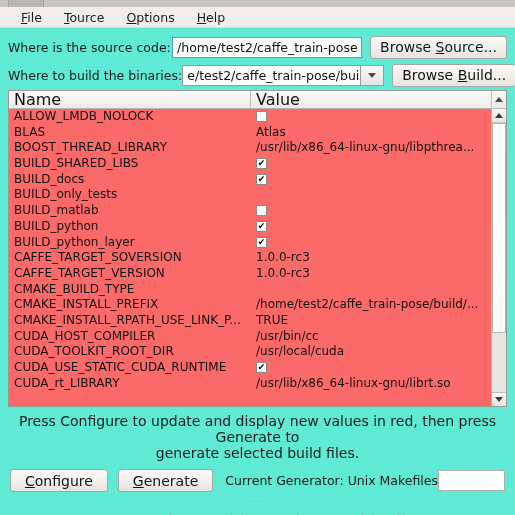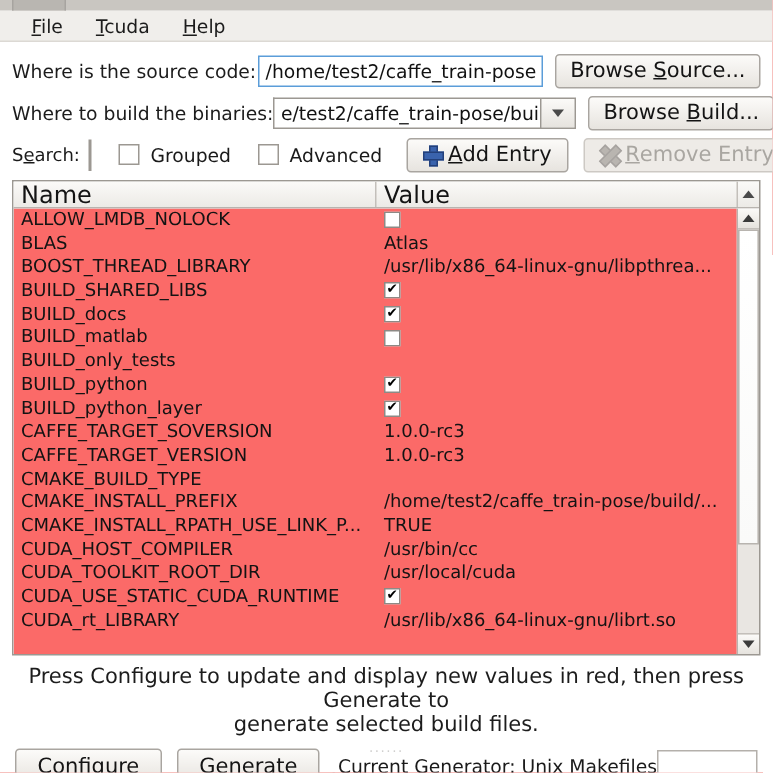--- a/index.html
+++ b/index.html
@@ -5,21 +5,21 @@
   * { box-sizing: border-box; }
   html, body { margin:0; padding:0; }
   body {
     width:515px; height:515px;
     font-family:"DejaVu Sans","Liberation Sans",sans-serif;
     font-size:12px;
     background:#efedea;
     color:#1a1a1a;
     overflow:hidden;
   }
-  #app { width:515px; height:515px; position:relative; background:#ffffff; }
+  #app { width:515px; height:515px; position:relative; background:#5eead4; }
 
   
   .titlestrip { height:7px; background:#c9c6c1; position:relative; }
   .titlestrip .tabnub {
     position:absolute; left:8px; top:0; width:36px; height:7px;
     background:#b9b6b1; border-left:1px solid #a7a4a0; border-right:1px solid #a7a4a0;
   }
 
   
   .menubar {
@@ -153,21 +153,22 @@
 <body>
 
 <div id="app">
 
   <div class="titlestrip">
     <div class="tabnub"></div>
   </div>
 
   <div class="menubar">
     <div class="menuitem"><u>F</u><span>ile</span></div>
-    <div class="menuitem"><u>T</u><span>cuda</span></div>
+    <div class="menuitem"><u>T</u><span>ource</span></div>
+    <div class="menuitem"><u>O</u><span>ptions</span></div>
     <div class="menuitem"><u>H</u><span>elp</span></div>
   </div>
 
   <div class="formwrap">
 
     <div class="row">
       <span class="lbl lbl-src">Where is the source code:</span>
       <div class="txtfield focused src-input" title="/home/test2/caffe_train-pose">/home/test2/caffe_train-pose</div>
       <div class="btn browse">Browse&nbsp;<u>S</u>ource...</div>
     </div>
@@ -176,41 +177,20 @@
       <span class="lbl lbl-bld">Where to build the binaries:</span>
       <div class="combo">
         <div class="txtfield">e/test2/caffe_train-pose/build</div>
         <div class="arrowbtn">
           <span class="arrow-dn"></span>
         </div>
       </div>
       <div class="btn browse">Browse&nbsp;<u>B</u>uild...</div>
     </div>
 
-    <div class="searchrow">
-      <span class="lbl">S<u>e</u>arch:</span>
-      <div class="searchbox" placeholder=""></div>
-
-      <div class="chkgroup">
-        <span class="chkbox"></span>
-        <span class="chklabel">Grouped</span>
-      </div>
-
-      <div class="chkgroup">
-        <span class="chkbox"></span>
-        <span class="chklabel">Advanced</span>
-      </div>
-
-      <div class="btn addbtn">
-        <span class="ico-plus"></span><u>A</u>dd Entry
-      </div>
-      <div class="btn rmbtn disabled">
-        <span class="ico-x"></span><u>R</u>emove Entry
-      </div>
-    </div>
   </div>
 
   <div class="tablebox">
     <div class="thead">
       <div class="th name">Name</div>
       <div class="th value">Value</div>
       <div class="th corner">
         <span class="caret-up"></span>
       </div>
     </div>
@@ -237,28 +217,28 @@
               <span class="cellchk">✔</span>
             </div>
           </div>
           <div class="trow">
             <div class="td name">BUILD_docs</div>
             <div class="td value">
               <span class="cellchk">✔</span>
             </div>
           </div>
           <div class="trow">
-            <div class="td name">BUILD_matlab</div>
-            <div class="td value">
-              <span class="cellchk"></span>
-            </div>
-          </div>
-          <div class="trow">
             <div class="td name">BUILD_only_tests</div>
             <div class="td value"></div>
+          </div>
+          <div class="trow">
+            <div class="td name">BUILD_matlab</div>
+            <div class="td value">
+              <span class="cellchk"></span>
+            </div>
           </div>
           <div class="trow">
             <div class="td name">BUILD_python</div>
             <div class="td value">
               <span class="cellchk">✔</span>
             </div>
           </div>
           <div class="trow">
             <div class="td name">BUILD_python_layer</div>
             <div class="td value">

